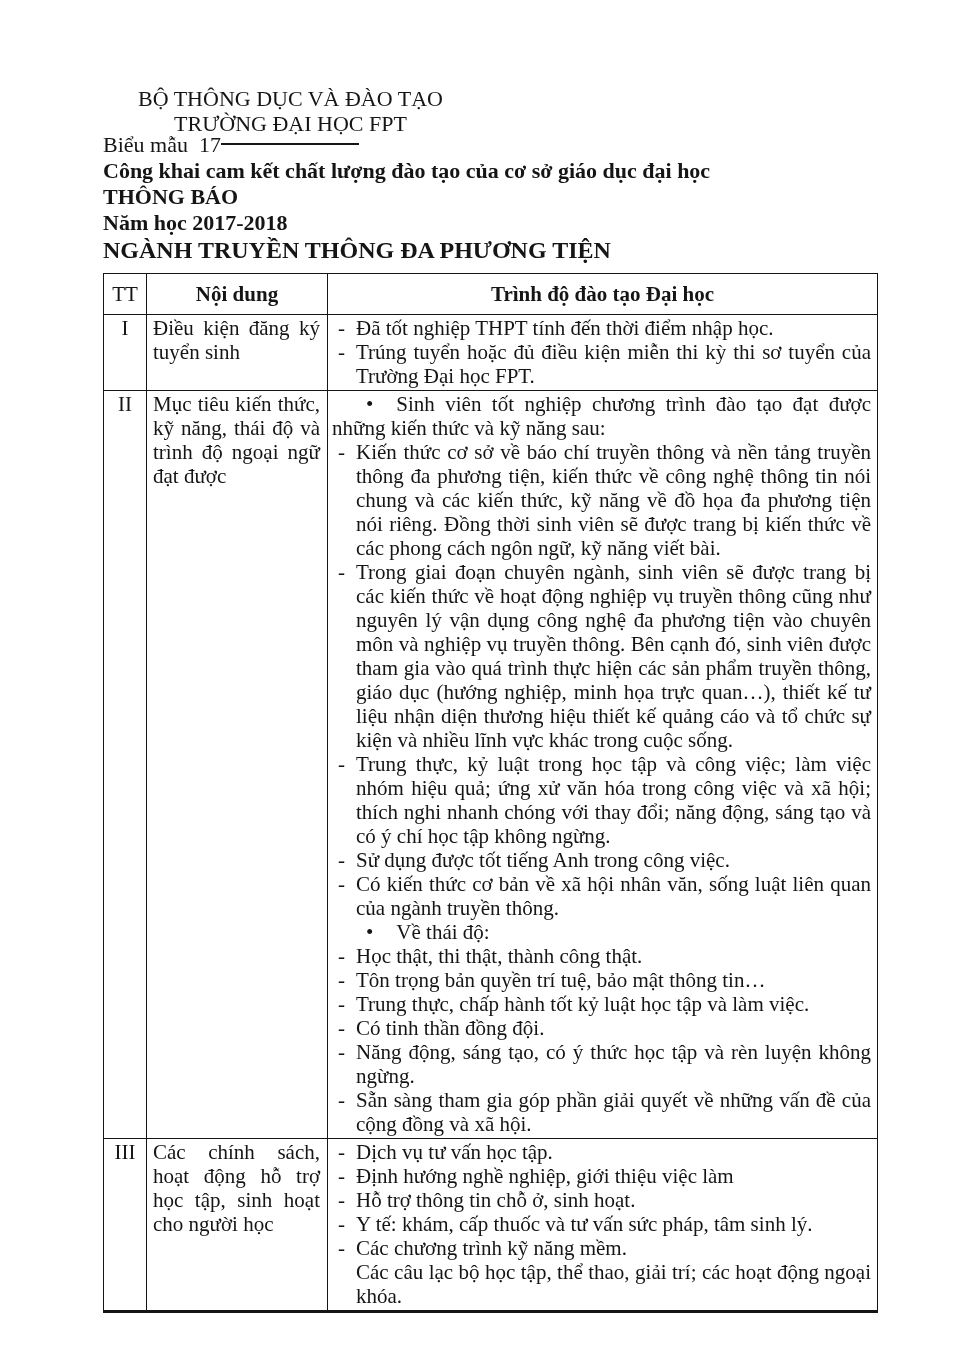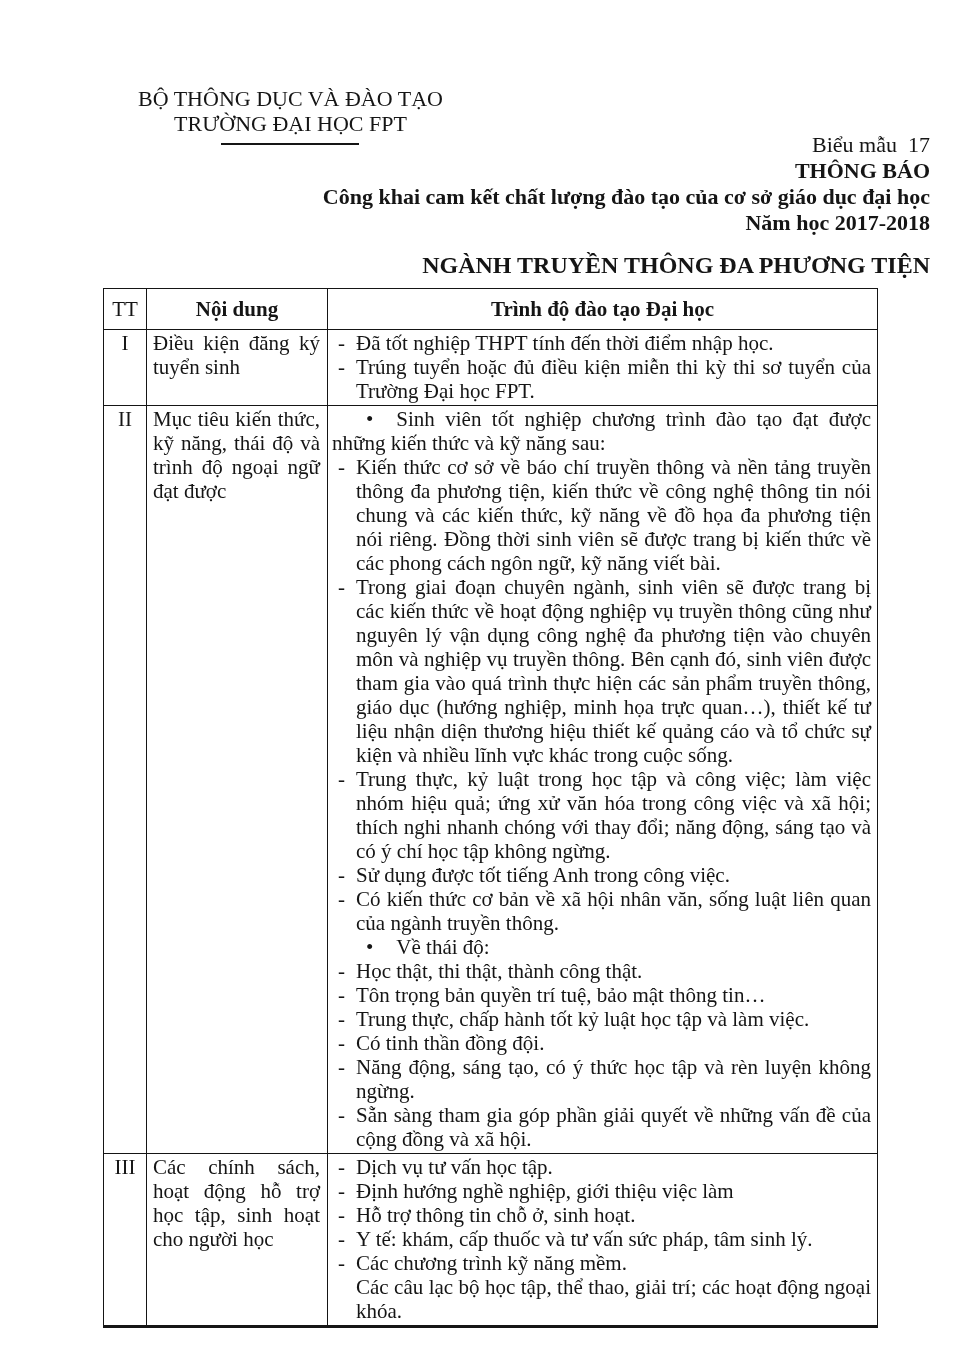--- a/index.html
+++ b/index.html
@@ -11,25 +11,25 @@
   
   .letterhead{
     position:absolute;top:86px;left:138px;
     text-align:center;font-size:22px;line-height:25px;white-space:nowrap;
   }
   .letterhead .school{font-weight:normal;}
   .rule{height:2px;background:#151515;width:138px;margin:7px auto 0 auto;}
   
   .titles{
     padding-top:132px;margin-left:103px;width:827px;
-    text-align:right;font-size:22px;line-height:26px;
+    text-align:left;font-size:22px;line-height:26px;
   }
   .titles .form-label{white-space:pre-wrap;}
   .titles .bold{font-weight:bold;}
-  .program{font-size:24px;font-weight:bold;margin-top:15px;line-height:28px;}
+  .program{font-size:24px;font-weight:bold;line-height:28px;}
   
   table.doc{
     border-collapse:collapse;table-layout:fixed;
     margin:9px 0 0 103px;width:774px;
     font-size:21px;line-height:24px;
   }
   .doc th,.doc td{border:1.5px solid #151515;vertical-align:top;}
   .doc tr.last td{border-bottom-width:3px;}
   .doc th{text-align:center;padding:8px 4px;font-weight:bold;height:24px;}
   .doc th.tt-h{font-weight:normal;}
@@ -46,22 +46,22 @@
 <body>
 
 <div class="letterhead">
   <div>BỘ THÔNG DỤC VÀ ĐÀO TẠO</div>
   <div class="school">TRƯỜNG ĐẠI HỌC FPT</div>
   <div class="rule"></div>
 </div>
 
 <div class="titles">
   <div class="form-label">Biểu mẫu  17</div>
+  <div class="bold">Công khai cam kết chất lượng đào tạo của cơ sở giáo dục đại học</div>
   <div class="bold">THÔNG BÁO</div>
-  <div class="bold">Công khai cam kết chất lượng đào tạo của cơ sở giáo dục đại học</div>
   <div class="bold">Năm học 2017-2018</div>
   <div class="program">NGÀNH TRUYỀN THÔNG ĐA PHƯƠNG TIỆN</div>
 </div>
 
 <table class="doc">
   <colgroup>
     <col style="width:43px">
       <col style="width:181px">
       <col style="width:550px">
   </colgroup>

